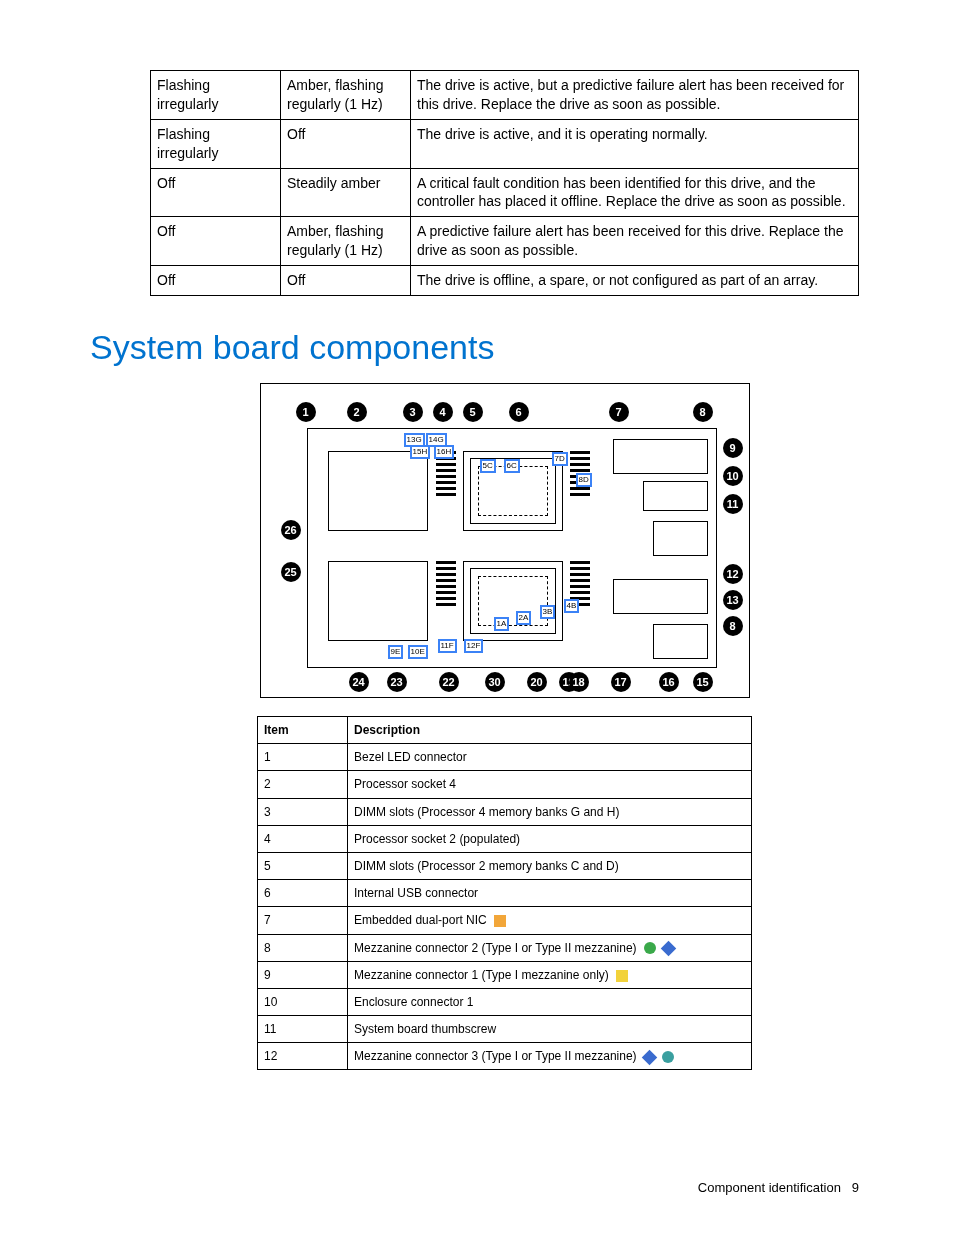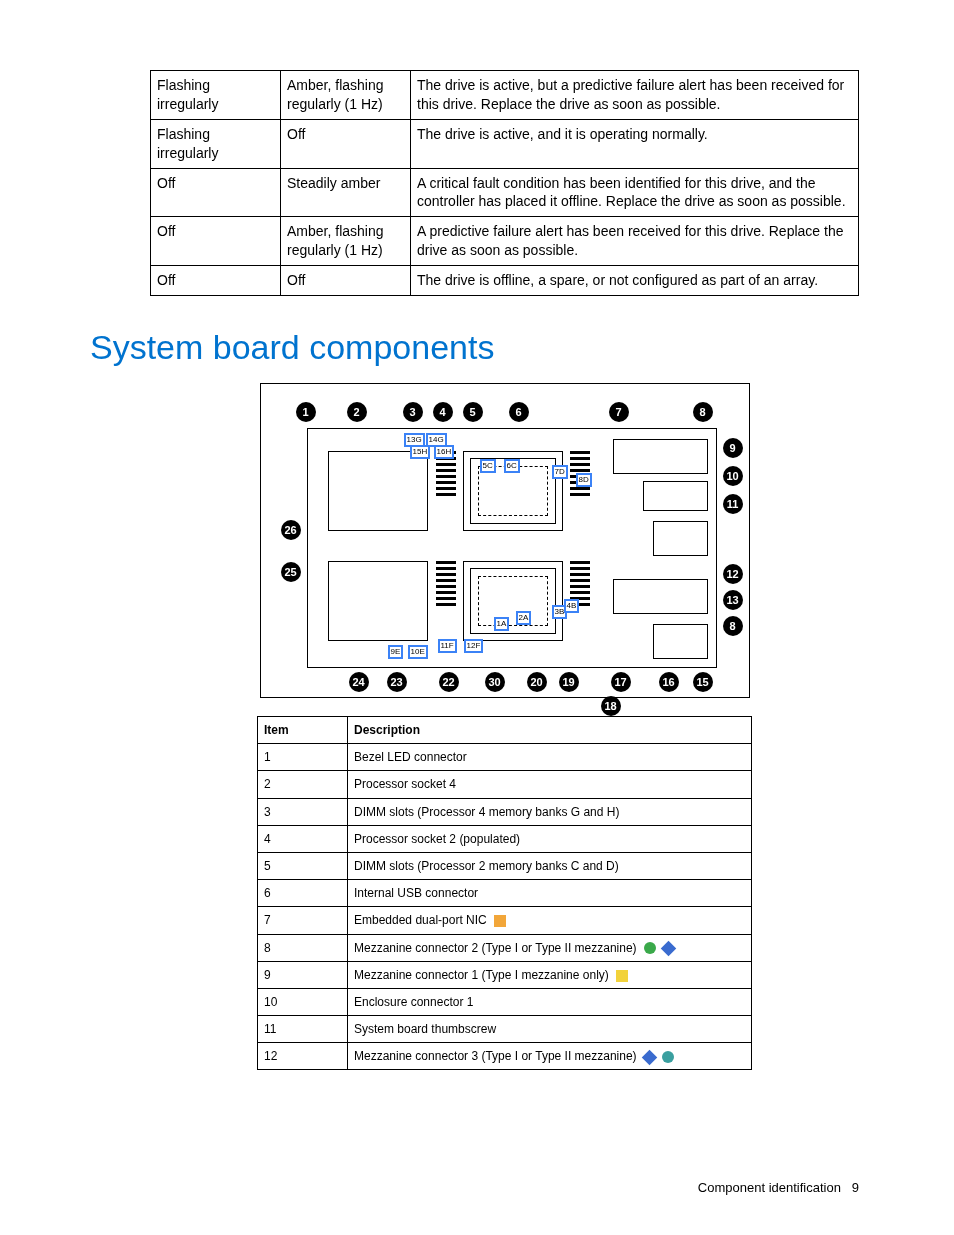--- a/index.html
+++ b/index.html
@@ -244,25 +244,25 @@
         <div class="detail" style="right:8px; top:92px; width:55px; height:35px;"></div>
         <div class="detail" style="right:8px; top:150px; width:95px; height:35px;"></div>
         <div class="detail" style="right:8px; bottom:8px; width:55px; height:35px;"></div>
 
         <span class="tinylabel" style="left:96px; top:4px;">13G</span>
         <span class="tinylabel" style="left:118px; top:4px;">14G</span>
         <span class="tinylabel" style="left:102px; top:16px;">15H</span>
         <span class="tinylabel" style="left:126px; top:16px;">16H</span>
         <span class="tinylabel" style="left:172px; top:30px;">5C</span>
         <span class="tinylabel" style="left:196px; top:30px;">6C</span>
-        <span class="tinylabel" style="left:244px; top:36px;text-align:center;">7D</span>
+        <span class="tinylabel" style="left:244px; top:23px;text-align:center;">7D</span>
         <span class="tinylabel" style="left:268px; top:44px;">8D</span>
         <span class="tinylabel" style="left:186px; top:188px;">1A</span>
         <span class="tinylabel" style="left:208px; top:182px;">2A</span>
-        <span class="tinylabel" style="left:244px; top:176px;">3B</span>
+        <span class="tinylabel" style="left:232px; top:176px;">3B</span>
         <span class="tinylabel" style="left:256px; top:170px;">4B</span>
         <span class="tinylabel" style="left:80px; top:216px;">9E</span>
         <span class="tinylabel" style="left:100px; top:216px;">10E</span>
         <span class="tinylabel" style="left:130px; top:210px;">11F</span>
         <span class="tinylabel" style="left:156px; top:210px;">12F</span>
       </div>
 
       <div class="callout" style="left:35px; top:18px;">1</div>
       <div class="callout" style="left:86px; top:18px;">2</div>
       <div class="callout" style="left:142px; top:18px;">3</div>
@@ -279,21 +279,21 @@
       <div class="callout" style="left:462px; top:206px;">13</div>
       <div class="callout" style="left:462px; top:232px;">8</div>
       <div class="callout" style="left:432px; top:288px;">15</div>
 
       <div class="callout" style="left:88px;  top:288px;">24</div>
       <div class="callout" style="left:126px; top:288px;">23</div>
       <div class="callout" style="left:178px; top:288px;">22</div>
       <div class="callout" style="left:224px; top:288px;">30</div>
       <div class="callout" style="left:266px; top:288px;">20</div>
       <div class="callout" style="left:298px; top:288px;">19</div>
-      <div class="callout" style="left:340px; top:288px;margin-top:24px;">18</div>
+      <div class="callout" style="left:308px; top:288px;">18</div>
       <div class="callout" style="left:350px; top:288px;">17</div>
       <div class="callout" style="left:398px; top:288px;">16</div>
 
       <div class="callout" style="left:20px; top:136px;">26</div>
       <div class="callout" style="left:20px; top:178px;">25</div>
     </div>
   </div>
 
   <table class="tbl2">
     <colgroup>

